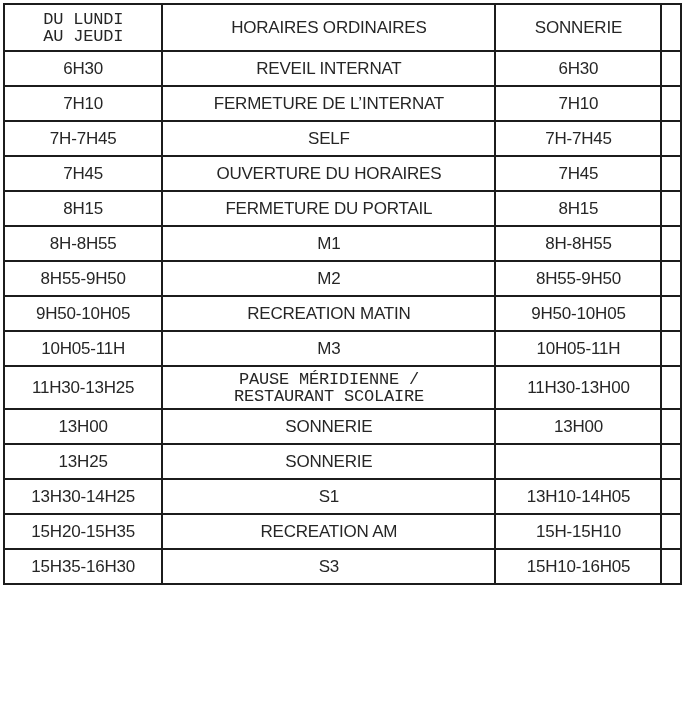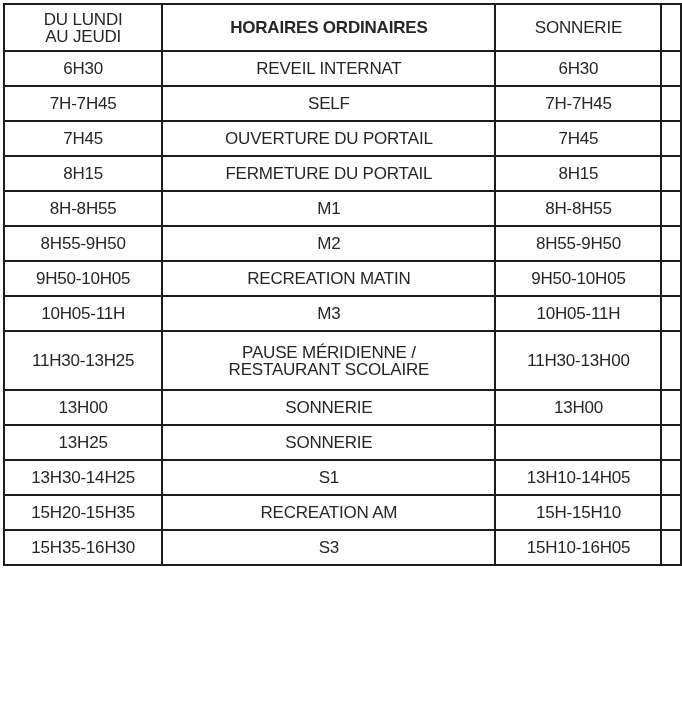--- a/index.html
+++ b/index.html
@@ -28,33 +28,34 @@
     }
     table.schedule td, table.schedule th {
       border: 2px solid #1c1c1c;
       text-align: center;
       vertical-align: middle;
       padding: 0;
       font-weight: normal;
       letter-spacing: -0.2px;
     }
     table.schedule th.bold {
-      font-weight: bold;
+      font-weight: normal;
     }
     col.c1 { width: 161px; }
     col.c2 { width: 339px; }
     col.c3 { width: 168px; }
     col.c4 { width: 20px; }
     tr.hdr { height: 47px; }
     tr.row { height: 35px; }
-    tr.row.tall { height: 59px; }
+    tr.row.tall { height: 43px; }
     td.c4, th.c4 { border-right: none; }
     .two-line {
       display: inline-block;
       line-height: 17px;
+      font-family: Liberation Mono, monospace;
     }
   </style>
 </head>
 <body>
 
 <div class="sheet">
   <table class="schedule">
     <colgroup>
       <col class="c1">
         <col class="c2">
@@ -75,28 +76,34 @@
       </tr>
     </thead>
     <tbody id="rows">
         <tr class="row">
           <td>6H30</td>
           <td>REVEIL INTERNAT</td>
           <td>6H30</td>
           <td class="c4"></td>
         </tr>
         <tr class="row">
+          <td>7H10</td>
+          <td>FERMETURE DE L’INTERNAT</td>
+          <td>7H10</td>
+          <td class="c4"></td>
+        </tr>
+        <tr class="row">
           <td>7H-7H45</td>
           <td>SELF</td>
           <td>7H-7H45</td>
           <td class="c4"></td>
         </tr>
         <tr class="row">
           <td>7H45</td>
-          <td>OUVERTURE DU PORTAIL</td>
+          <td>OUVERTURE DU HORAIRES</td>
           <td>7H45</td>
           <td class="c4"></td>
         </tr>
         <tr class="row">
           <td>8H15</td>
           <td>FERMETURE DU PORTAIL</td>
           <td>8H15</td>
           <td class="c4"></td>
         </tr>
         <tr class="row">

